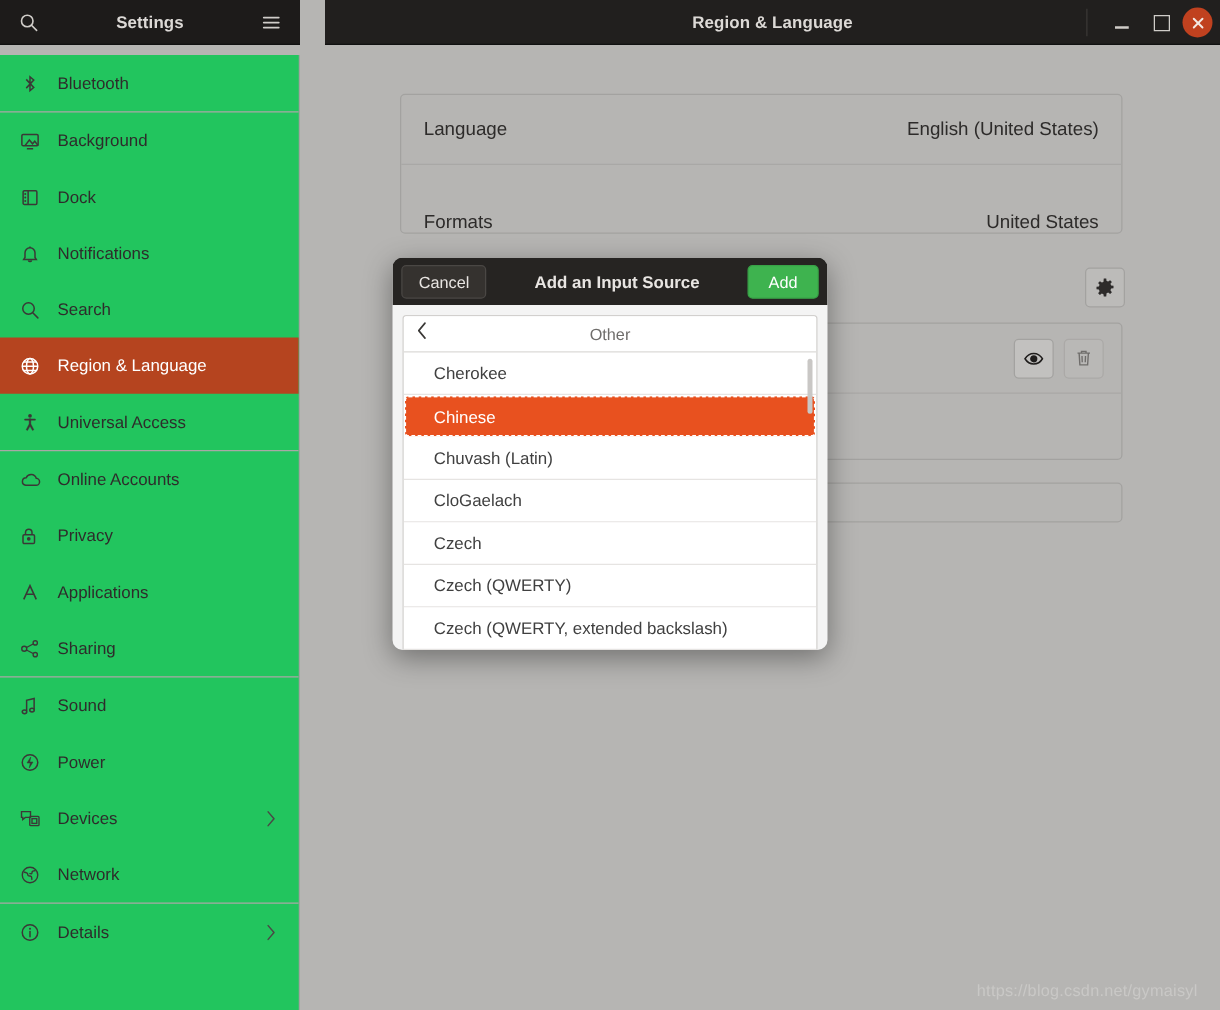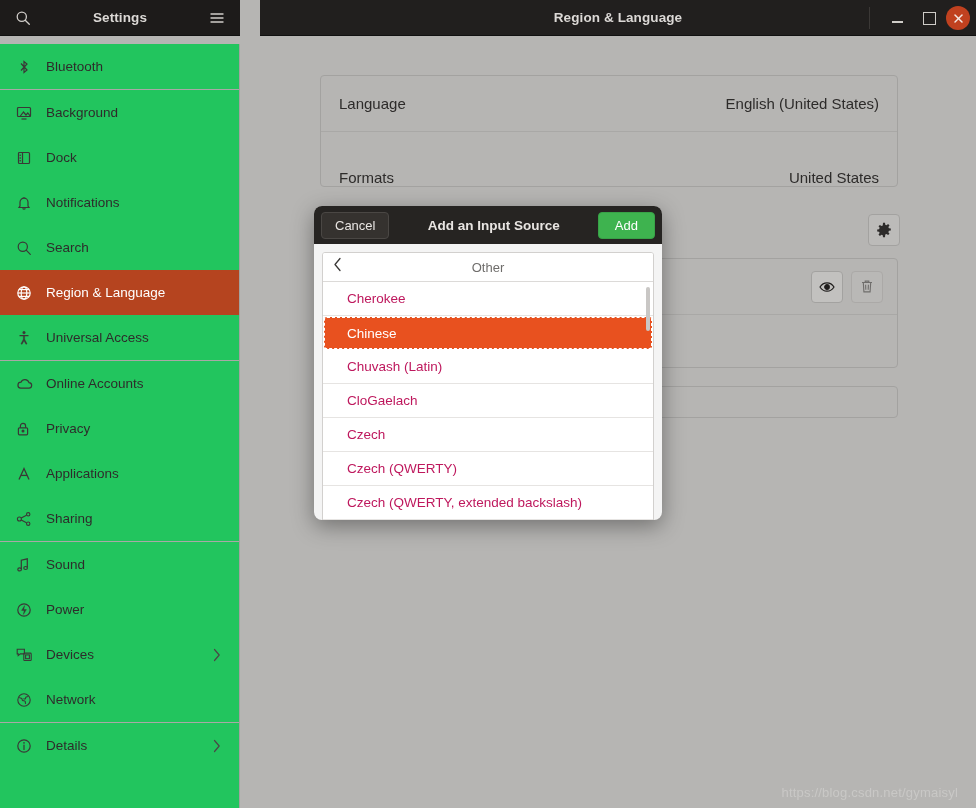--- a/index.html
+++ b/index.html
@@ -119,21 +119,21 @@
     height:296px; overflow:hidden; position:relative;
   }
   .list-head {
     height:29px; display:flex; align-items:center; justify-content:center;
     position:relative; border-bottom:1px solid #dcdad8; background:#ffffff;
   }
   .list-head .back { position:absolute; left:10px; top:4px; color:#3a3836; font-size:16px; cursor:pointer;}
   .list-head .lh-title { font-size:13px; color:#6f6d6b; }
   .li {
     height:34px; display:flex; align-items:center; padding-left:24px;
-    font-size:13.5px; color:#be185d; border-bottom:1px solid #e6e4e2;
+    font-size:13.5px; color:#404040; border-bottom:1px solid #e6e4e2;
     background:#ffffff; cursor:pointer;
   }
   .li.sel {
     background:#e8511f; color:#ffffff;
     border:1px dashed #ffffff; border-radius:3px;
     height:32px; margin:1px 1px; padding-left:22px;
   }
   .list-scroll {
     position:absolute; right:3px; top:34px; width:4px; height:44px;
     background:#c9c7c5; border-radius:2px;

